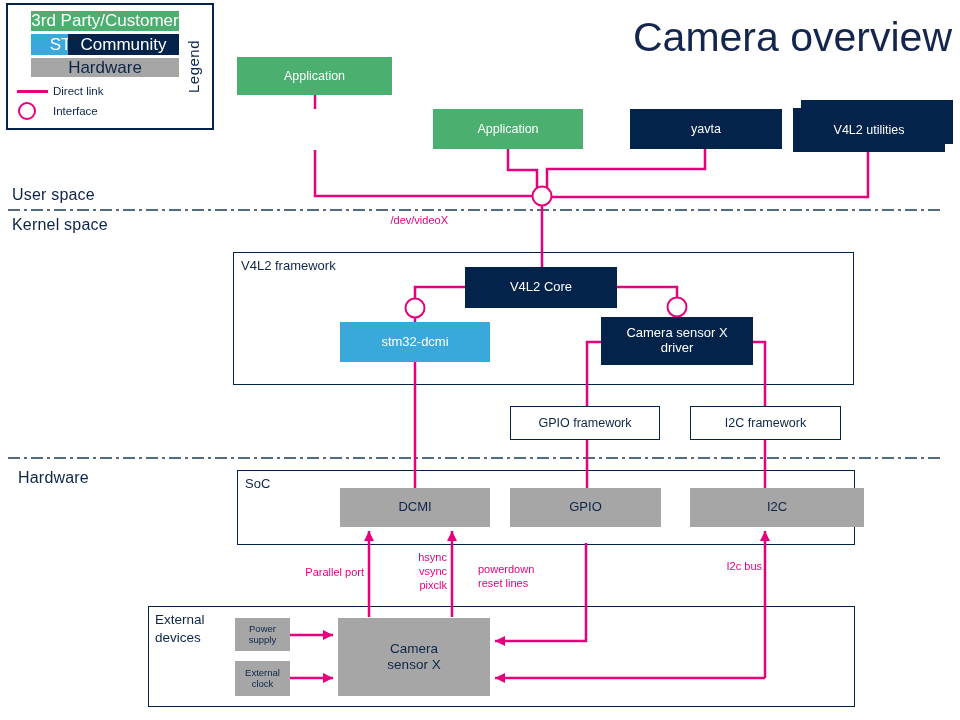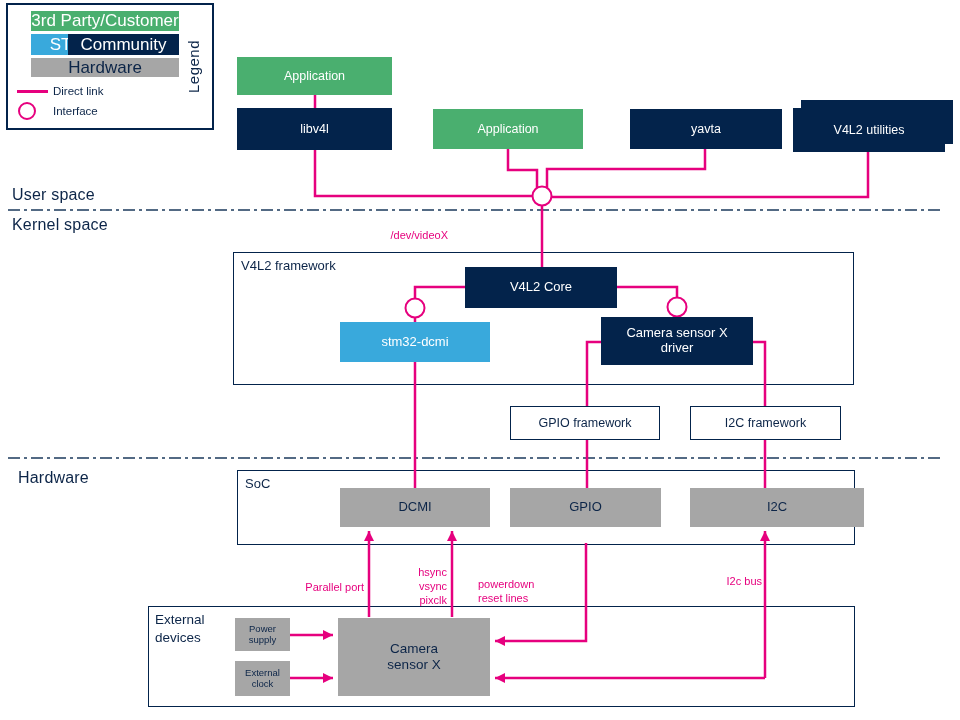--- a/index.html
+++ b/index.html
@@ -13,21 +13,21 @@
     position:absolute;display:flex;align-items:center;justify-content:center;
     text-align:center;box-sizing:border-box;z-index:3;line-height:1.15;
   }
   .navy{background:#03234B;color:#ffffff;}
   .green{background:#4AAF6F;color:#ffffff;}
   .blue{background:#39A9DC;color:#ffffff;}
   .gray{background:#A6A6A6;color:#0c2548;}
   .outline{background:#ffffff;border:1.5px solid #03234B;color:#0c2548;}
   .container{background:transparent;border:1.6px solid #03234B;z-index:1;}
   .pre{white-space:pre-line;}
-  .pink-text{color:#E6007E;z-index:4;margin-top:15px;}
+  .pink-text{color:#E6007E;z-index:4;}
   .corner-label{position:absolute;z-index:3;color:#0c2548;}
   .layer-label{position:absolute;z-index:3;font-size:16px;color:#0c2548;letter-spacing:0.2px;}
   .title{
     position:absolute;left:560px;top:14px;width:392px;text-align:right;
     font-size:41px;color:#14264e;z-index:3;
   }
   
   .legend{position:absolute;left:6px;top:3px;width:208px;height:127px;
     border:2px solid #03234B;background:#fff;z-index:5;box-sizing:border-box;}
   .legend .swatch{position:absolute;display:flex;align-items:center;justify-content:center;
@@ -38,20 +38,21 @@
   .legend-line{position:absolute;left:9px;top:85px;width:31px;height:3px;background:#E6007E;}
   .legend-circle{position:absolute;left:10px;top:97px;width:18px;height:18px;
     border:2px solid #E6007E;border-radius:50%;background:#fff;box-sizing:border-box;}
   .legend .lab{position:absolute;font-size:11.5px;color:#0c2548;}
 </style>
 </head>
 <body>
 
 <div class="canvas">
 
+  <div class="title">Camera overview</div>
 
   <div class="legend">
     <div class="swatch green" style="left:23px;top:6px;width:148px;height:20px;">3rd Party/Customer</div>
     <div class="swatch blue" style="left:23px;top:29px;width:59px;height:21px;">ST</div>
     <div class="swatch navy" style="left:60px;top:29px;width:111px;height:21px;">Community</div>
     <div class="swatch gray" style="left:23px;top:53px;width:148px;height:19px;">Hardware</div>
     <div class="legend-line"></div>
     <div class="lab" style="left:45px;top:80px;">Direct link</div>
     <div class="legend-circle"></div>
     <div class="lab" style="left:45px;top:100px;">Interface</div>
@@ -104,21 +105,20 @@
       <path d="M290,635 L333,635" marker-end="url(#ah)"></path>
       <path d="M290,678 L333,678" marker-end="url(#ah)"></path>
     </g>
 
     <circle cx="542" cy="196" r="9.5" fill="#ffffff" stroke="#E6007E" stroke-width="2"></circle>
     <circle cx="415" cy="308" r="9.5" fill="#ffffff" stroke="#E6007E" stroke-width="2"></circle>
     <circle cx="677" cy="307" r="9.5" fill="#ffffff" stroke="#E6007E" stroke-width="2"></circle>
   </svg>
 
   <div class="box green" style="left:237px;top:57px;width:155px;height:38px;font-size:12.5px;">Application</div>
-  <div class="box navy" style="left:237px;top:108px;width:155px;height:42px;font-size:12.5px;">libv4l</div>
   <div class="box green" style="left:433px;top:109px;width:150px;height:40px;font-size:12.5px;">Application</div>
   <div class="box navy" style="left:630px;top:109px;width:152px;height:40px;font-size:12.5px;">yavta</div>
   <div class="box navy" style="left:801px;top:100px;width:152px;height:44px;"></div>
   <div class="box navy" style="left:793px;top:108px;width:152px;height:44px;font-size:12.5px;">V4L2 utilities</div>
 
   <div class="layer-label" style="left:12px;top:186px;">User space</div>
   <div class="layer-label" style="left:12px;top:216px;">Kernel space</div>
   <div class="layer-label" style="left:18px;top:469px;">Hardware</div>
 
   <div class="abs pink-text" style="left:378px;top:214px;width:70px;text-align:right;font-size:11px;">/dev/videoX</div>

